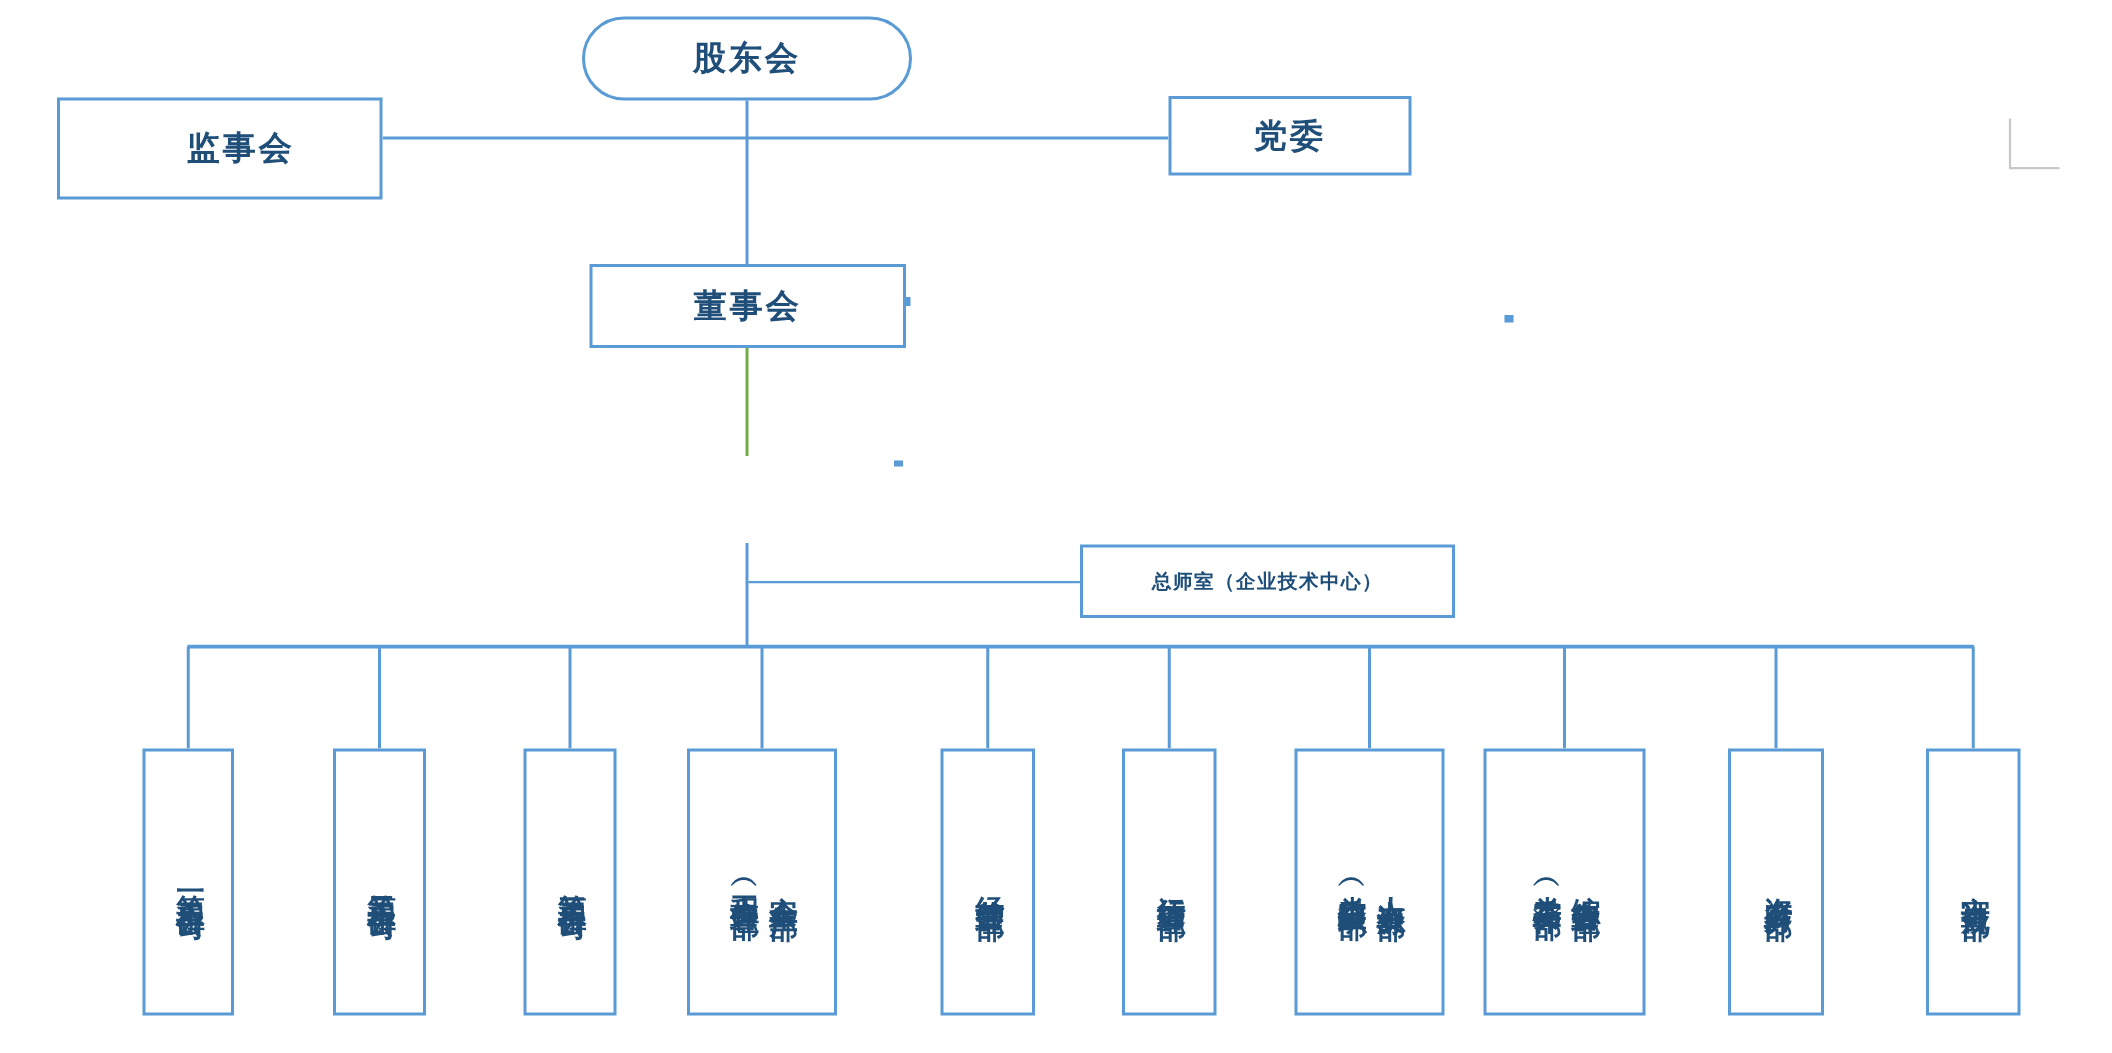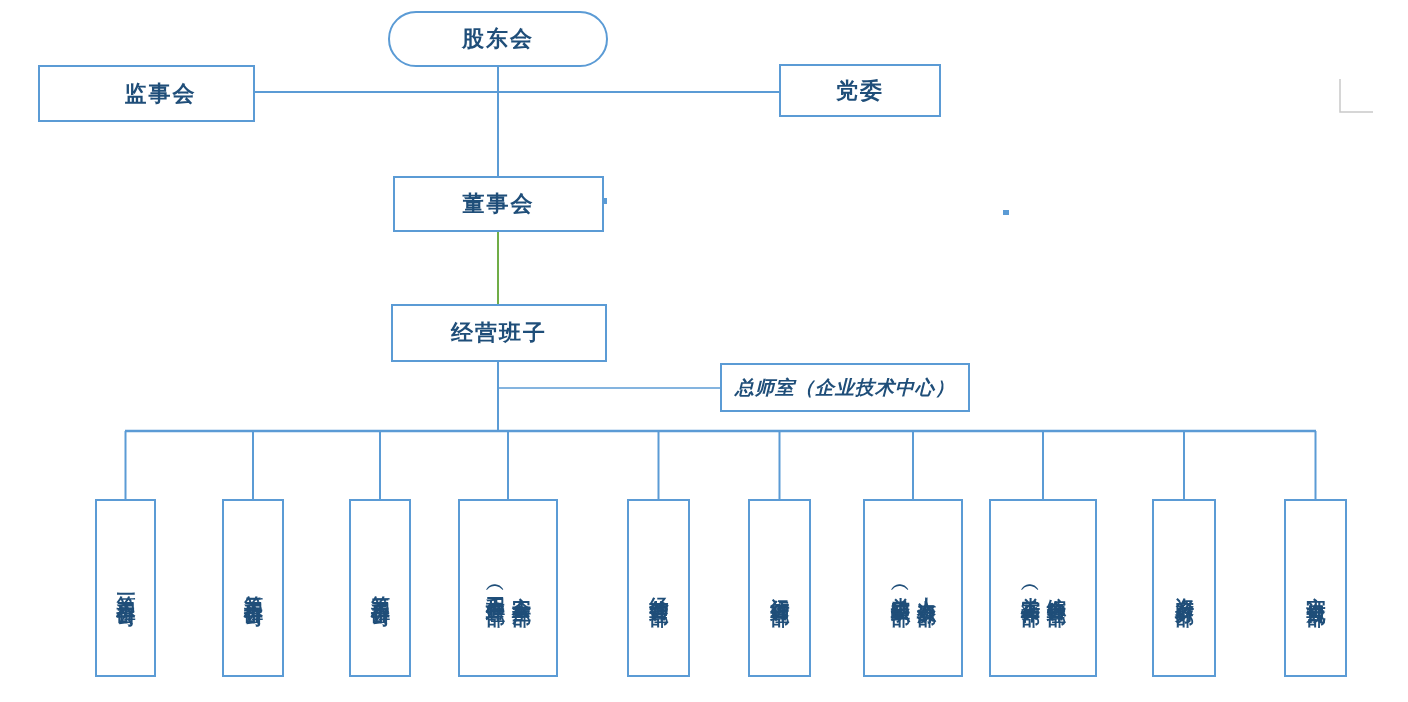--- a/index.html
+++ b/index.html
@@ -23,21 +23,21 @@
   .conn.green{stroke:#70AD47;stroke-width:2;}
   .artifact{stroke:#C9C9C9;stroke-width:1.5;fill:none;}
   .nub{fill:#5B9BD5;}
   .node{
     position:absolute;z-index:1;
     border:2px solid #5B9BD5;background:#ffffff;
     display:flex;align-items:center;justify-content:center;
     font-weight:700;font-size:22px;color:#1F4E79;
     letter-spacing:2px;box-sizing:border-box;white-space:nowrap;
   }
-  .node.small{font-size:19px;letter-spacing:1px;font-style:italic;}
+  .node.small{font-size:13px;letter-spacing:1px;}
   .dept{
     position:absolute;z-index:1;top:499px;height:178px;
     border:2px solid #5B9BD5;background:#ffffff;
     display:flex;flex-direction:row-reverse;
     align-items:center;justify-content:center;gap:5px;
     box-sizing:border-box;
   }
   .vcol{
     writing-mode:vertical-rl;
     font-weight:700;font-size:19px;line-height:1.1;
@@ -77,35 +77,32 @@
     <polyline class="artifact" points="1340,79 1340,112 1373,112"></polyline>
     <rect class="nub" x="1003" y="210" width="6" height="5"></rect>
     <rect class="nub" x="603" y="198" width="4" height="6"></rect>
     <rect class="nub" x="596" y="307" width="6" height="4"></rect>
   </svg>
 
   <div class="node" style="left:388px;top:11px;width:220px;height:56px;border-radius:28px;">
     <span>股东会</span>
   </div>
 
-  <div class="node" style="left:38px;top:65px;width:217px;height:57px;padding-left:28px;">
+  <div class="node" style="left:38px;top:65px;width:217px;height:68px;padding-left:28px;">
     <span>监事会</span>
   </div>
 
   <div class="node" style="left:393px;top:176px;width:211px;height:56px;">
     <span>董事会</span>
   </div>
 
   <div class="node" style="left:779px;top:64px;width:162px;height:53px;">
     <span>党委</span>
   </div>
 
-  <div class="node" style="left:391px;top:304px;width:216px;height:58px;">
-    <span>经营班子</span>
-  </div>
 
   <div class="node small" style="left:720px;top:363px;width:250px;height:49px;">
     <span>总师室（企业技术中心）</span>
   </div>
 
   <div class="dept" style="left:95px;width:61px;">
     <div class="vcol">第一工程公司</div>
   </div>
 
   <div class="dept" style="left:222px;width:62px;">

